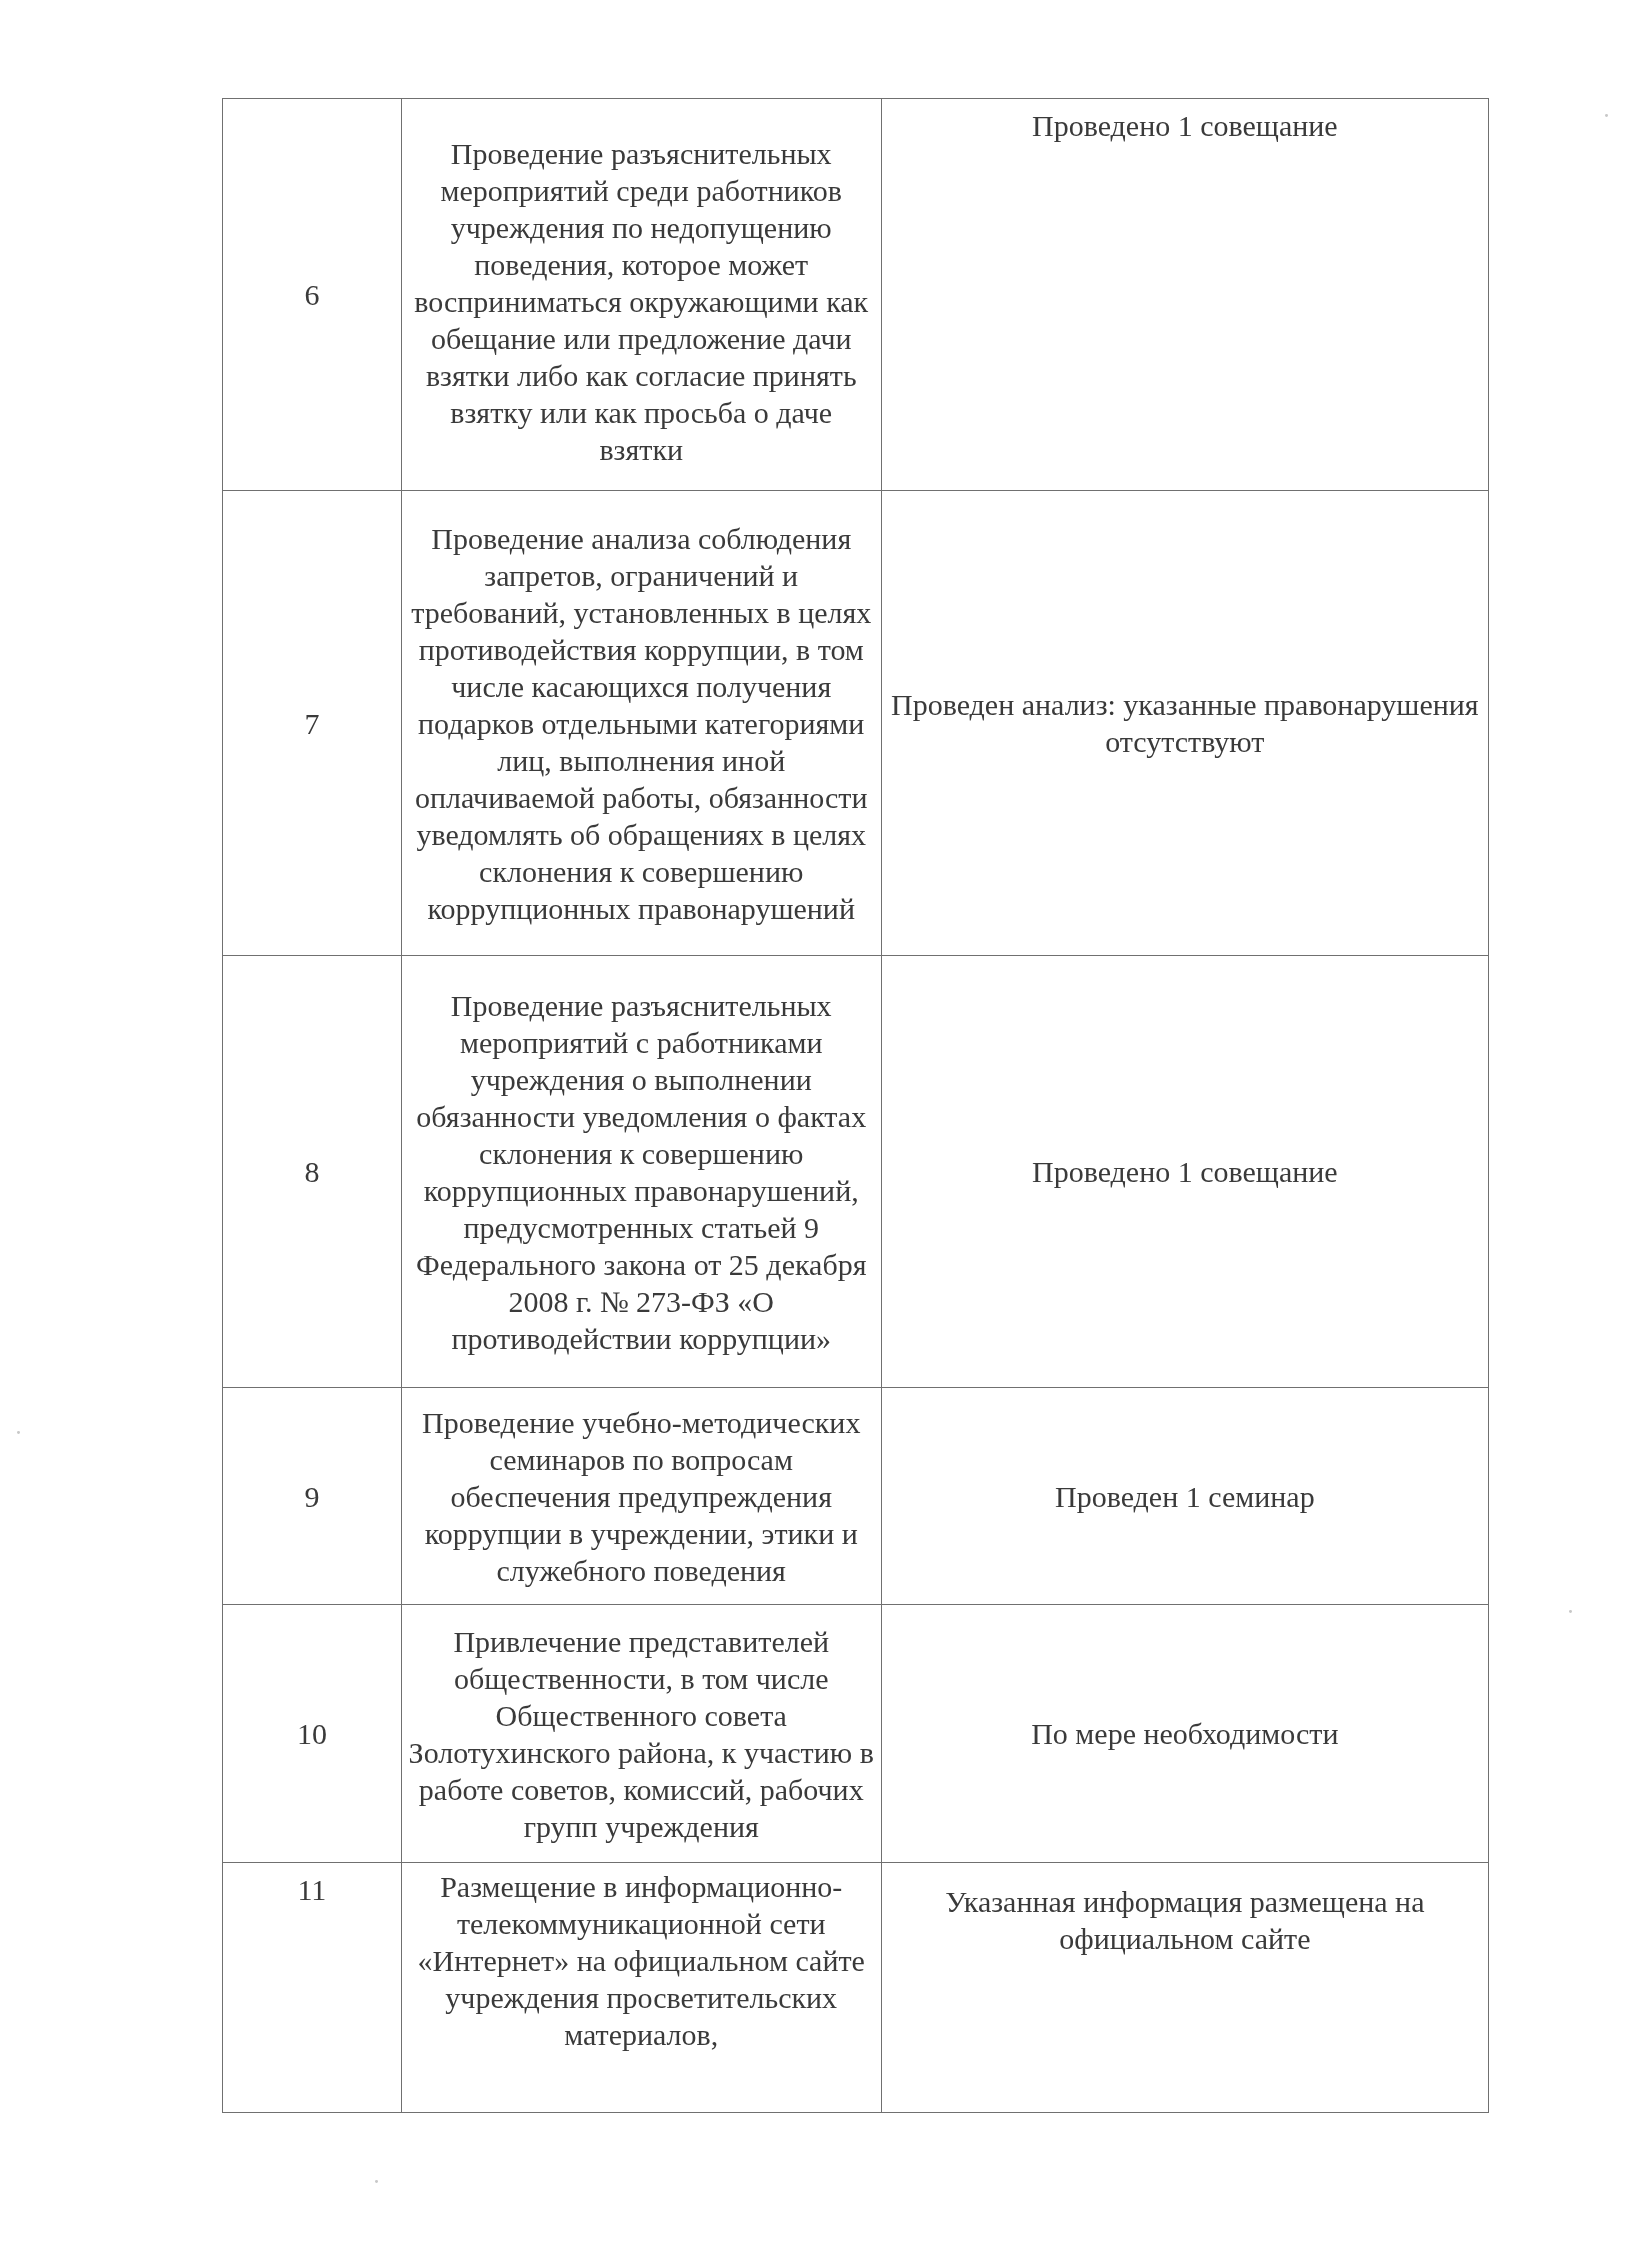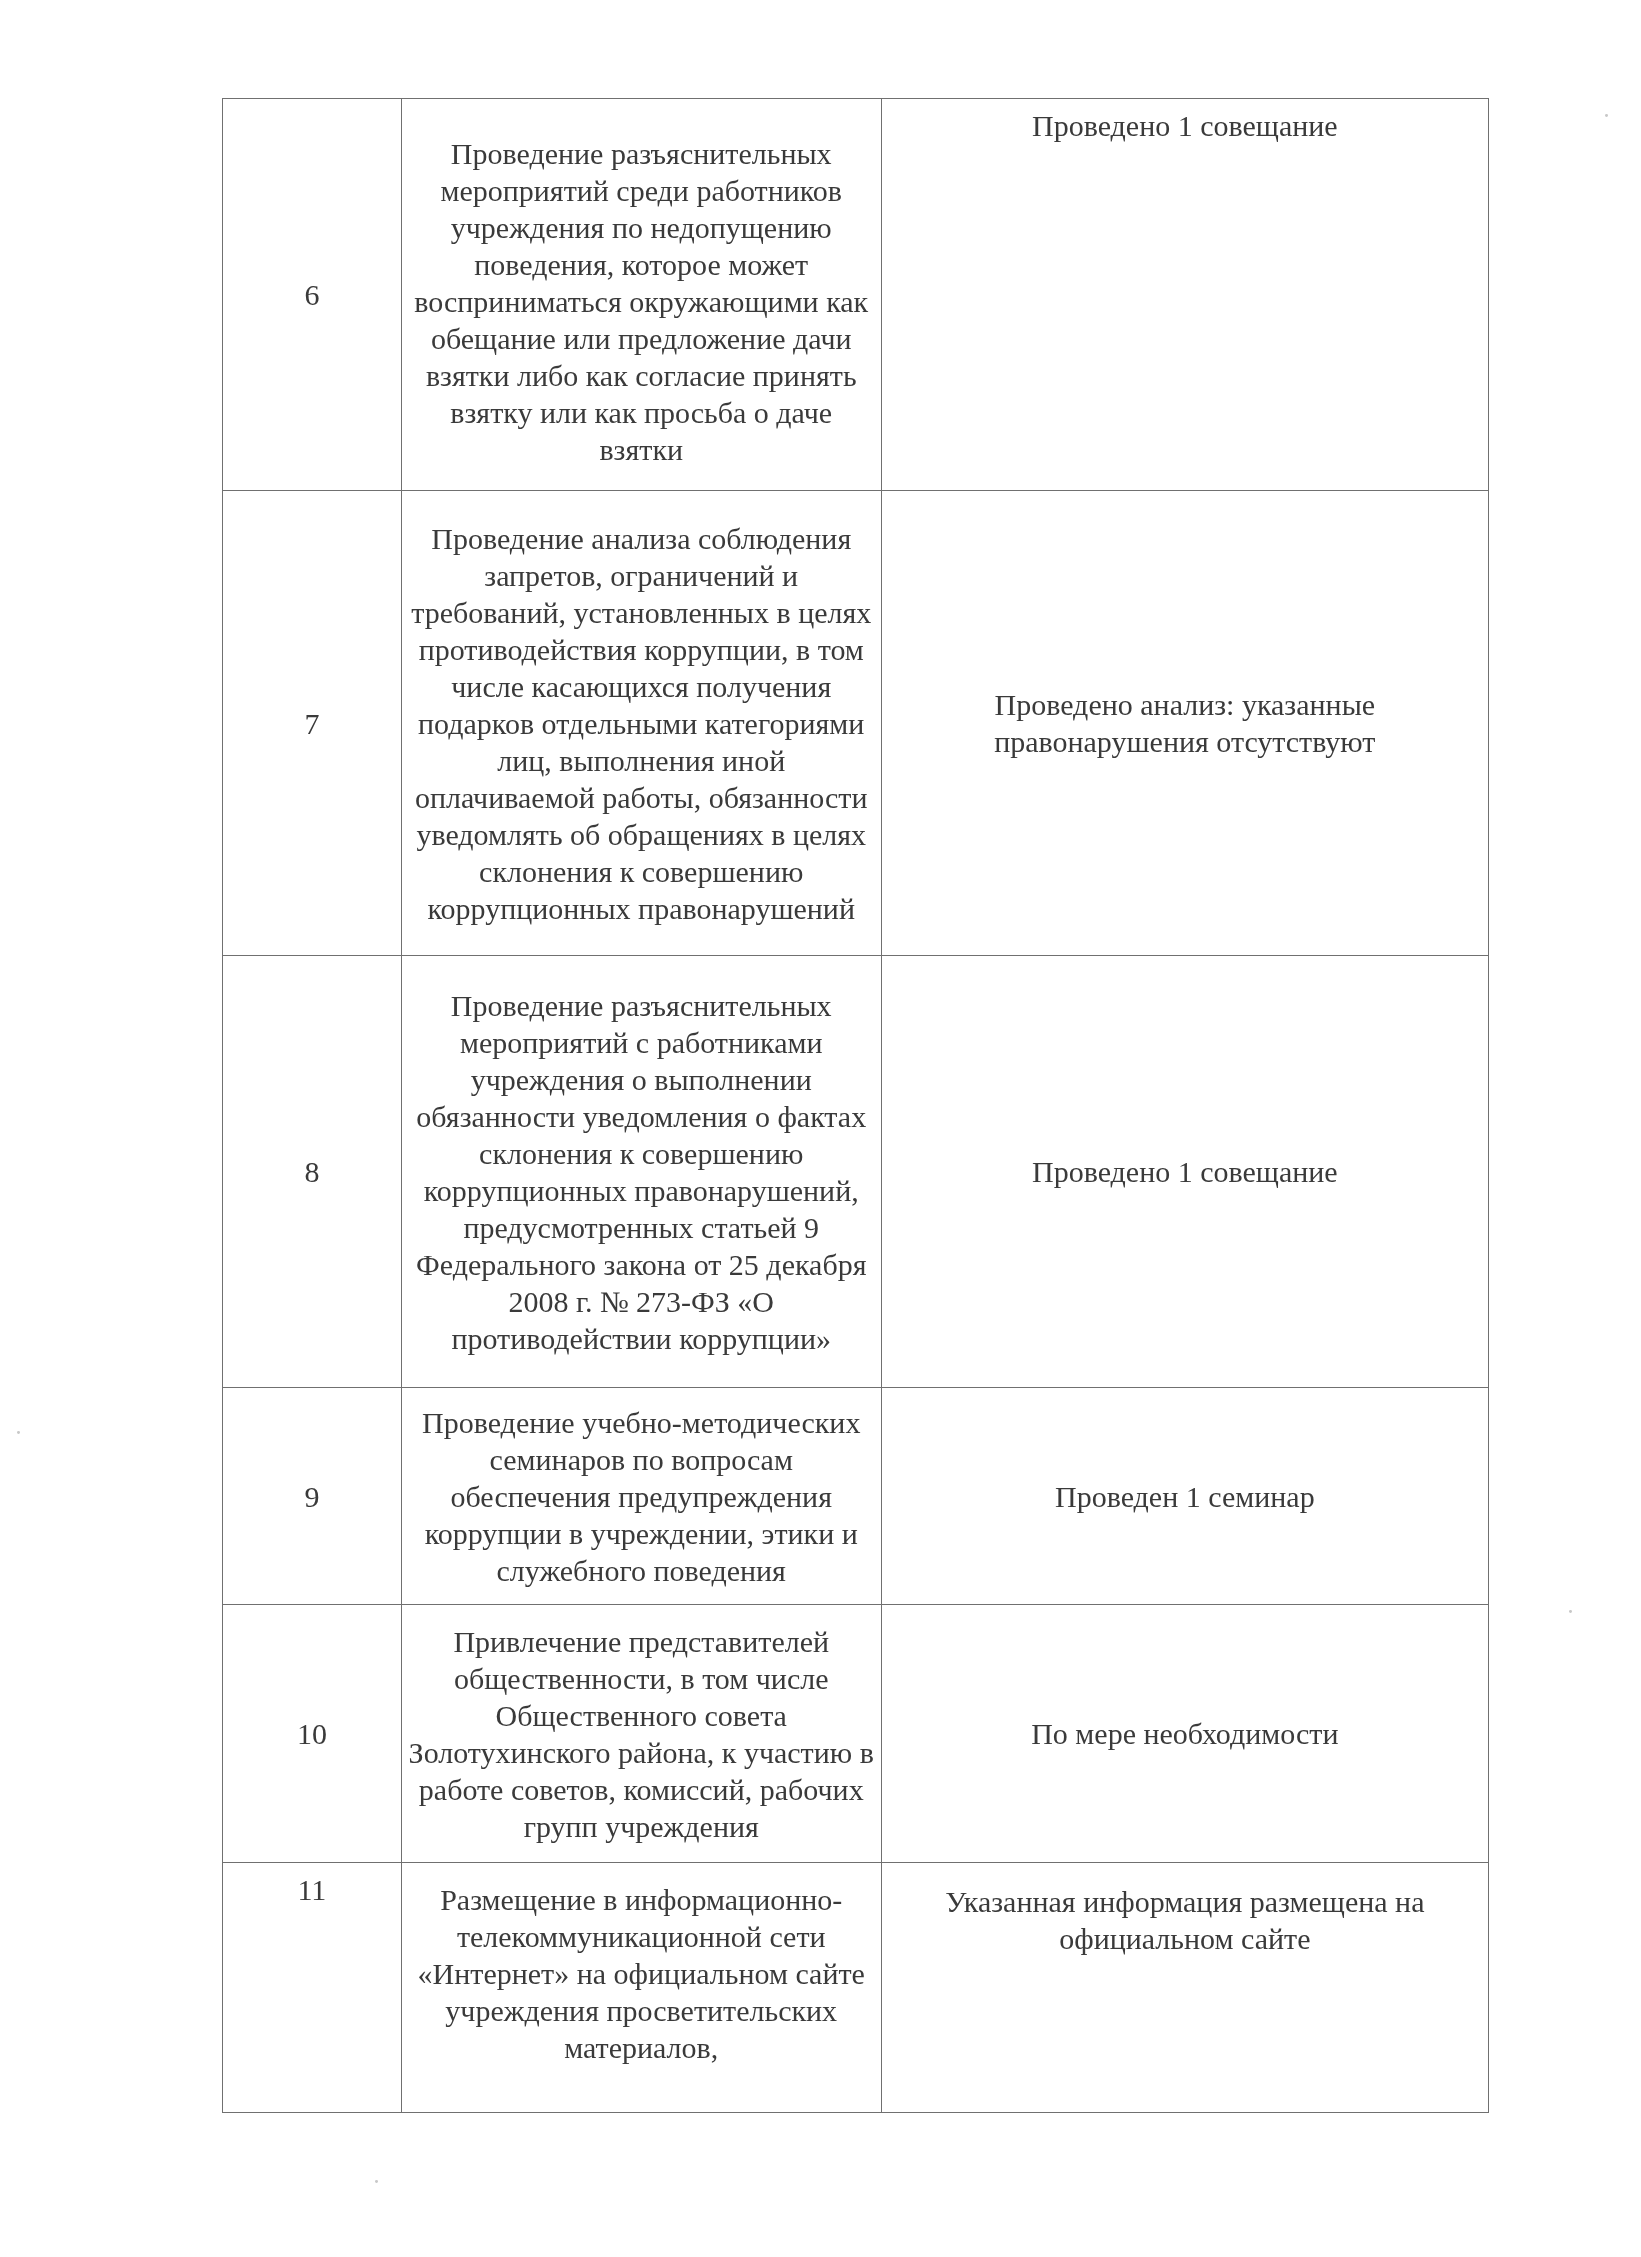--- a/index.html
+++ b/index.html
@@ -26,40 +26,40 @@
     </colgroup>
   <tbody>
     <tr style="height:392px;">
       <td class="vm num">6</td>
       <td class="vm" style="padding-top:13.5px;">Проведение разъяснительных мероприятий среди работников учреждения по недопущению поведения, которое может восприниматься окружающими как обещание или предложение дачи взятки либо как согласие принять взятку или как просьба о даче взятки</td>
       <td class="vt" style="padding-top:7.7px;">Проведено 1 совещание</td>
     </tr>
     <tr style="height:465px;">
       <td class="vm num">7</td>
       <td class="vm">Проведение анализа соблюдения запретов, ограничений и требований, установленных в целях противодействия коррупции, в том числе касающихся получения подарков отдельными категориями лиц, выполнения иной оплачиваемой работы, обязанности уведомлять об обращениях в целях склонения к совершению коррупционных правонарушений</td>
-      <td class="vm">Проведено анализ: указанные правонарушения отсутствуют</td>
+      <td class="vm">Проведен анализ: указанные правонарушения отсутствуют</td>
     </tr>
     <tr style="height:432px;">
       <td class="vm num">8</td>
       <td class="vm">Проведение разъяснительных мероприятий с   работниками учреждения о выполнении обязанности уведомления о фактах склонения к совершению коррупционных правонарушений, предусмотренных статьей 9 Федерального закона от 25 декабря 2008 г. № 273-ФЗ «О противодействии коррупции»</td>
       <td class="vm">Проведено 1 совещание</td>
     </tr>
     <tr style="height:217px;">
       <td class="vm num">9</td>
       <td class="vm">Проведение  учебно-методических семинаров по вопросам обеспечения предупреждения коррупции в учреждении, этики и служебного поведения</td>
       <td class="vm">Проведен 1 семинар</td>
     </tr>
     <tr style="height:258px;">
       <td class="vm num">10</td>
       <td class="vm">Привлечение представителей общественности, в том числе Общественного совета Золотухинского района, к участию в работе советов, комиссий, рабочих групп учреждения</td>
       <td class="vm">По мере необходимости</td>
     </tr>
     <tr style="height:250px;">
       <td class="vt num" style="padding-top:7.7px;text-align:center;">11</td>
-      <td class="vt" style="padding-top:18px;">Размещение   в информационно-телекоммуникационной сети «Интернет» на официальном сайте  учреждения просветительских материалов,</td>
+      <td class="vt" style="padding-top:5px;">Размещение   в информационно-телекоммуникационной сети «Интернет» на официальном сайте  учреждения просветительских материалов,</td>
       <td class="vt" style="padding-top:20px;">Указанная информация размещена на официальном сайте</td>
     </tr>
   </tbody>
 </table>
 
 <div class="speck" style="left:1605px;top:114px;"></div>
 <div class="speck" style="left:17.4px;top:1431px;"></div>
 <div class="speck" style="left:1569px;top:1610px;"></div>
 <div class="speck" style="left:375px;top:2180px;"></div>
 

